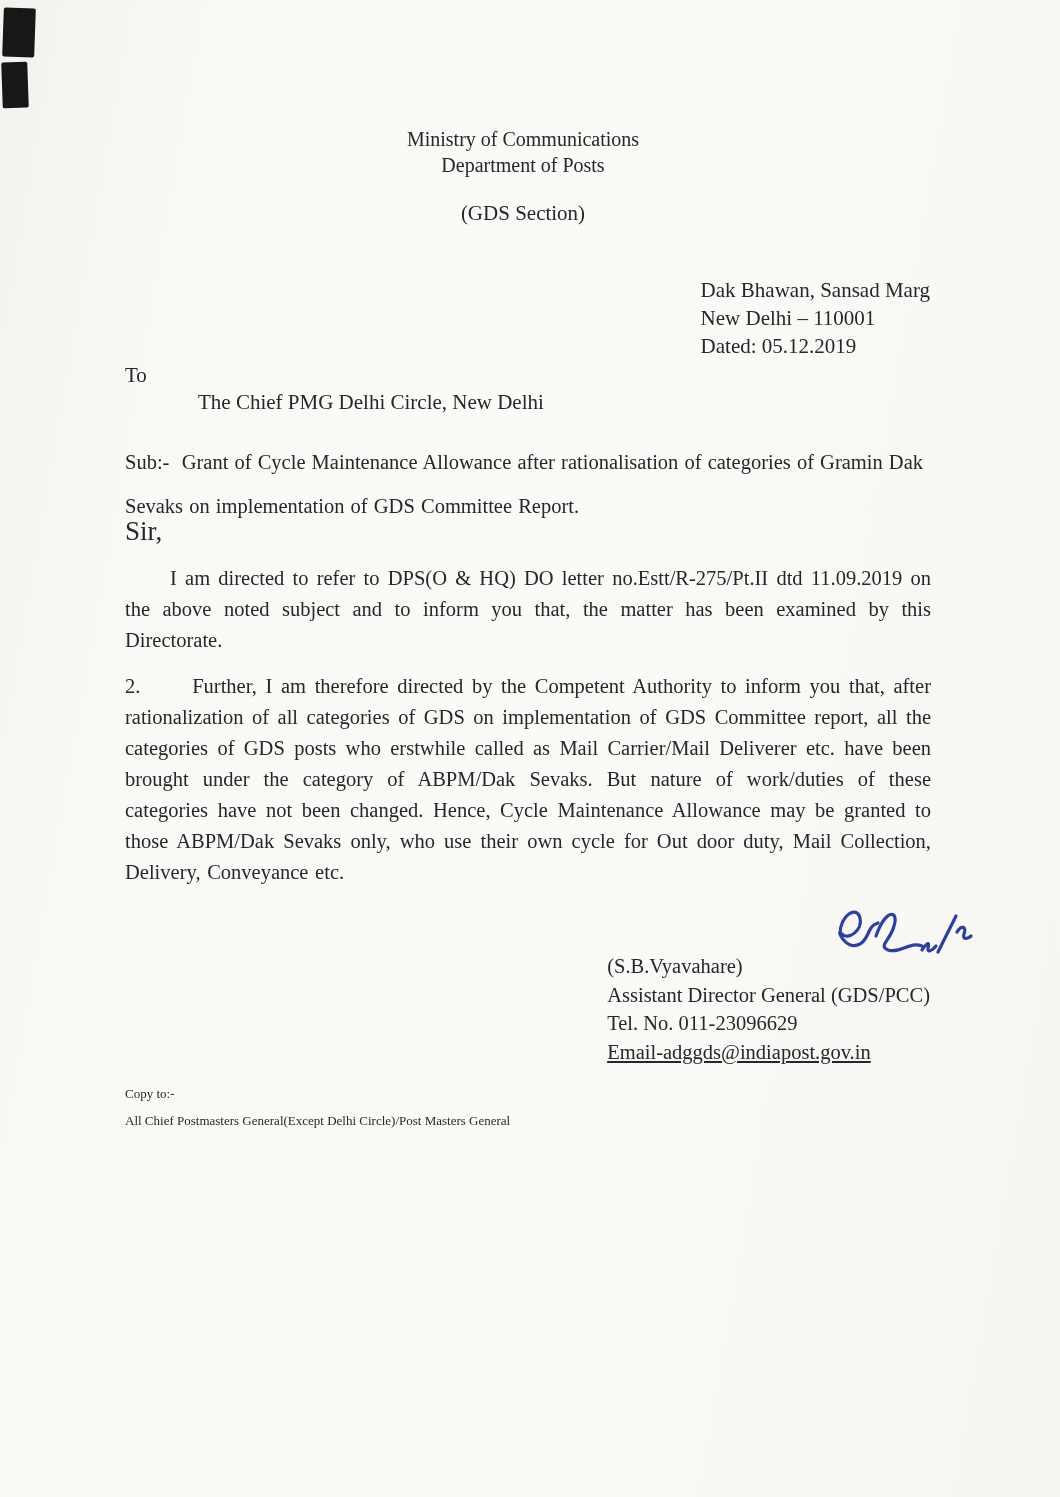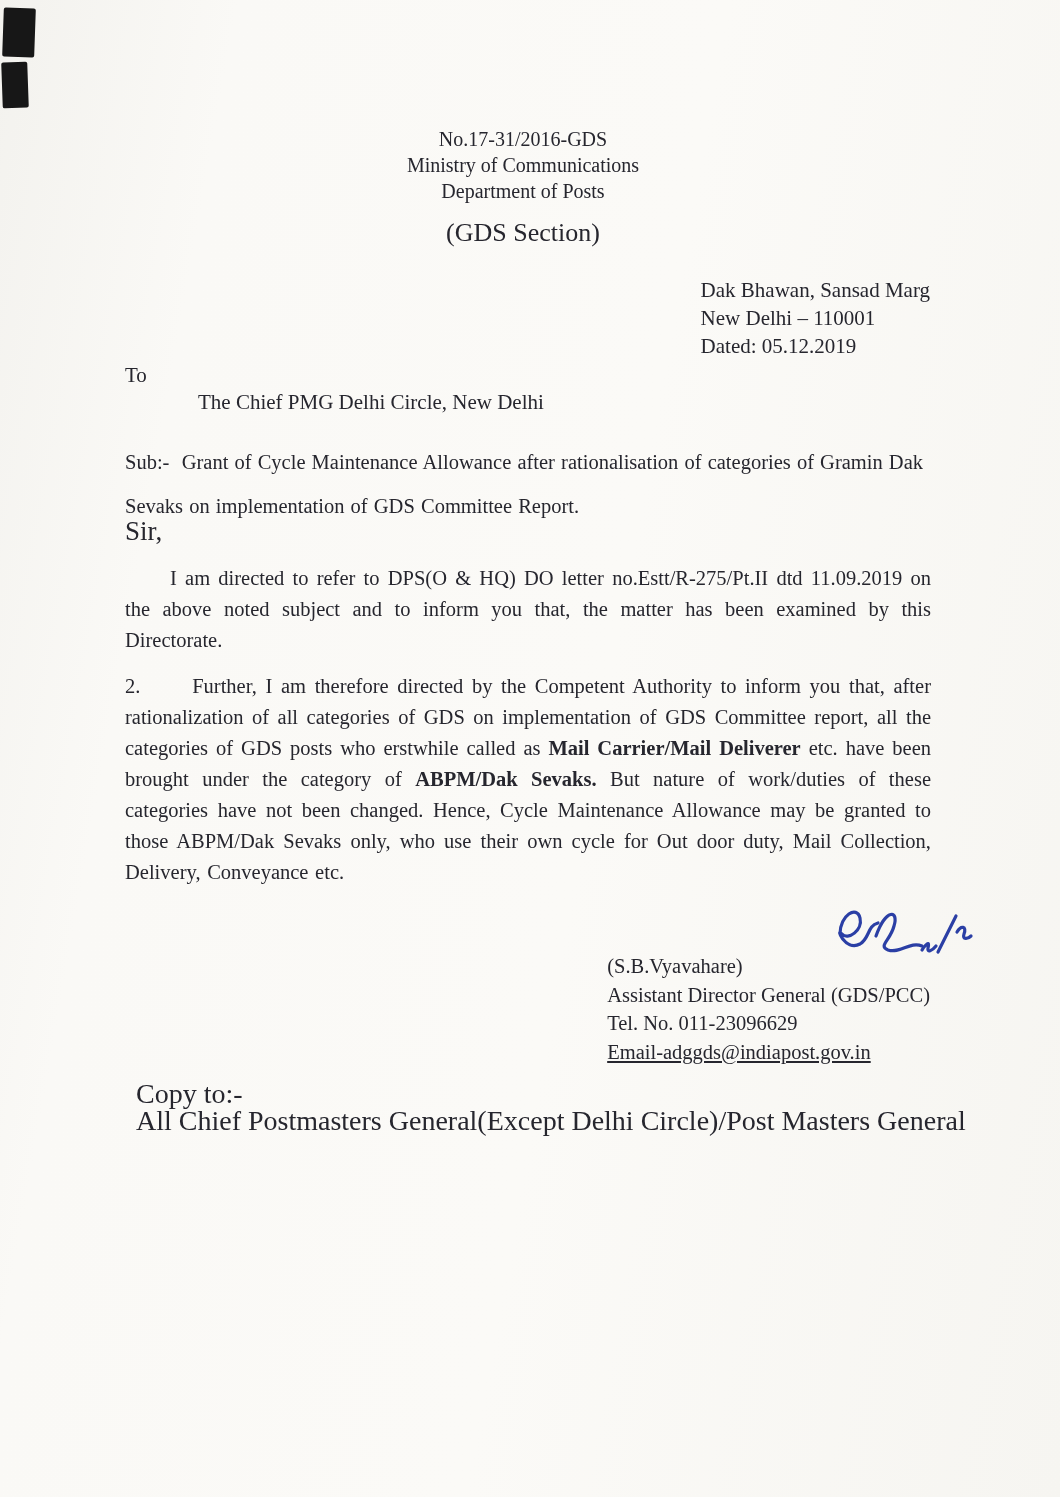--- a/index.html
+++ b/index.html
@@ -15,21 +15,21 @@
     font-family: "Liberation Serif", "DejaVu Serif", serif;
     color: #26262e;
   }
   .abs { position: absolute; }
   .scan-mark { background: #171717; border-radius: 2px; }
   .hdr {
     top: 126px; left: 0; width: 1046px;
     text-align: center;
     font-size: 20px; line-height: 26px;
   }
-  .hdr .section-line { margin-top: 16px; font-size: 26px; }
+  .hdr .section-line { margin-top: 22px; font-size: 21px; }
   .addr {
     top: 276px; right: 130px;
     text-align: left;
     font-size: 21px; line-height: 28px;
   }
   .recip { top: 362px; left: 125px; font-size: 21px; line-height: 27px; }
   .recip .recip-name { margin-left: 73px; }
   .subject {
     top: 440px; left: 125px; width: 806px;
     font-size: 20.5px; line-height: 44px;
@@ -37,40 +37,39 @@
   }
   .salutation { top: 516px; left: 125px; font-size: 27px; }
   .para {
     left: 125px; width: 806px;
     font-size: 20.5px; line-height: 31px;
     text-align: justify;
     word-spacing: 1.5px;
   }
   .para1 { top: 563px; text-indent: 45px; }
   .para2 { top: 671px; }
-  .bold { font-weight: bold; }
+  .bold { font-weight: normal; }
   .sig-scribble { top: 896px; left: 826px; }
   .sig-block {
     top: 952px; right: 130px;
     text-align: left;
     font-size: 20.5px; line-height: 28.5px;
   }
   .sig-email { text-decoration: underline; }
-  .copy-block { top: 1080px; left: 125px; font-size: 28px; line-height: 27px; margin-left: 11px; }
+  .copy-block { top: 1080px; left: 125px; font-size: 13px; line-height: 27px; }
 </style>
 </head>
 <body>
 
 <div class="page">
 
   <div class="abs scan-mark" style="left:3px; top:8px; width:32px; height:49px; transform:rotate(2deg);"></div>
   <div class="abs scan-mark" style="left:2px; top:62px; width:26px; height:46px; transform:rotate(-2deg);"></div>
 
   <div class="abs hdr">
-    <div>No.17-31/2016-GDS</div>
     <div>Ministry of Communications</div>
     <div>Department of Posts</div>
     <div class="section-line">(GDS Section)</div>
   </div>
 
   <div class="abs addr">
     <div>Dak Bhawan, Sansad Marg</div>
     <div>New Delhi – 110001</div>
     <div>Dated: 05.12.2019</div>
   </div>

